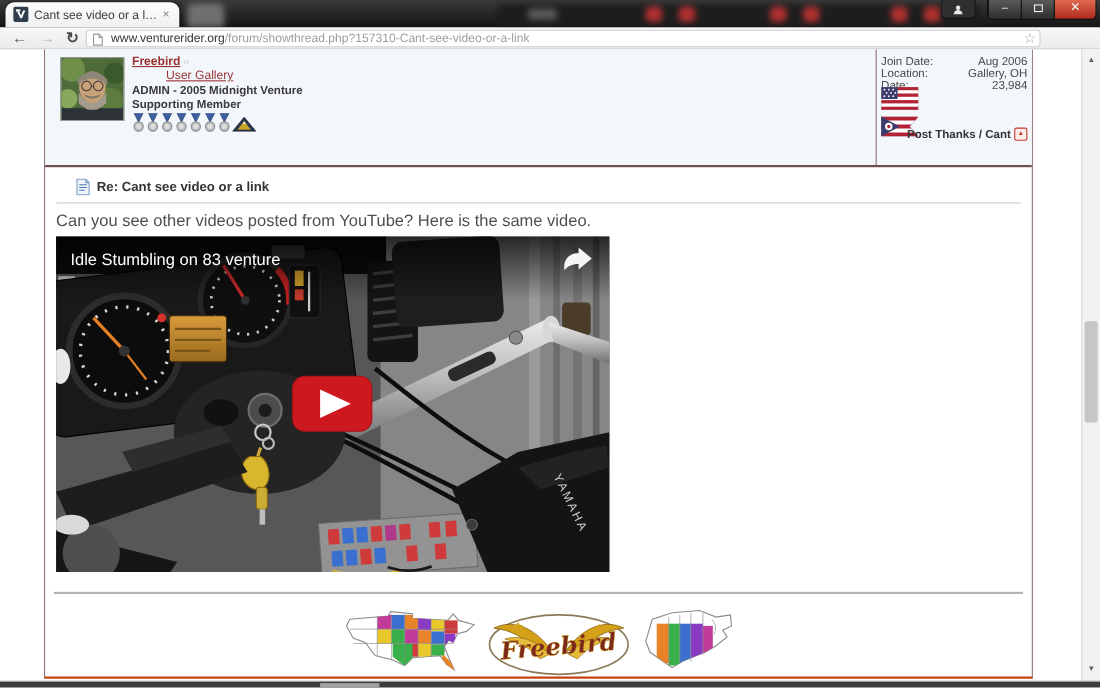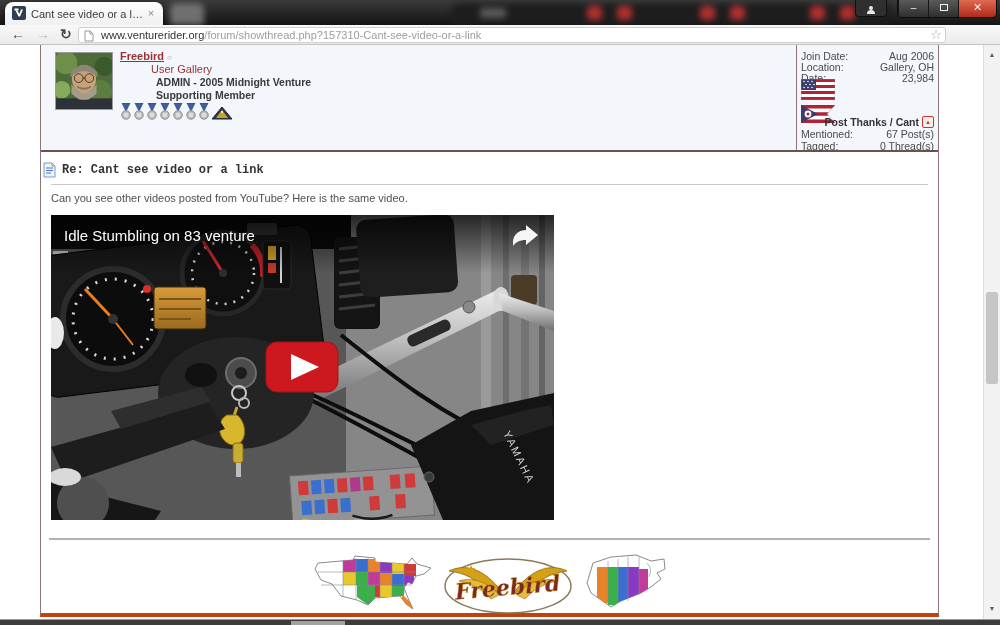--- a/index.html
+++ b/index.html
@@ -57,49 +57,49 @@
   #page { position:absolute; left:0; top:45px; width:1000px; height:580px; background:#ffffff; }
 
   
   .scrollbar { position:absolute; right:0; top:0; width:17px; height:100%; background:#f2f2f2; border-left:1px solid #dadada; }
   .scroll-btn { position:absolute; left:0; width:16px; height:16px; text-align:center; font-size:7px; color:#5f5f5f; line-height:16px; }
   .scroll-btn.up { top:2px; } .scroll-btn.down { bottom:8px; }
   .scroll-thumb { position:absolute; left:2px; top:247px; width:12px; height:92px; background:#c6c6c6; border-radius:2px; }
 
   
   #post { position:absolute; left:40px; top:0; width:899px; height:572px;
-    border-left:1px solid #8d7575; border-right:1px solid #8d7575; border-bottom:4px solid #c2410c; background:#fff; }
+    border-left:1px solid #8d7575; border-right:1px solid #8d7575; border-bottom:2px solid #c2410c; background:#fff; }
 
   .postbit { position:absolute; left:0; top:0; right:0; height:107px; background:#f3f6fb; border-bottom:2px solid #6e5050; }
   .vdivider { position:absolute; left:755px; top:0; bottom:0; width:1px; background:#8d7575; }
 
   .avatar { position:absolute; left:14px; top:7px; width:58px; height:58px; border:1px solid #9a9a9a; background:#4e6b3a; }
 
   .usercol { position:absolute; left:79px; top:5px; font-size:11px; }
   .uname { color:#993333; font-weight:bold; text-decoration:underline; cursor:pointer; }
   .odot { color:#9a9a9a; font-size:8px; margin-left:3px; }
-  .ugal { color:#993333; cursor:pointer; display:inline-block; margin-top:1px;padding-left:31px; }
-  .utitle { color:#3a3a3a; font-weight:bold; font-size:10.5px; margin-top:1px;margin-left:36px; }
+  .ugal { color:#993333; text-decoration:underline; cursor:pointer; display:inline-block; margin-top:1px;padding-left:31px; }
+  .utitle { color:#3a3a3a; font-weight:bold; font-size:10.5px; margin-top:1px; }
   .badges { margin-top:2px; display:flex; align-items:flex-end; gap:1px; }
 
   .statcol { position:absolute; left:760px; top:6px; right:4px; font-size:10.5px; color:#4a4a4a; }
   .statrow { display:flex; justify-content:space-between; line-height:10px; margin-bottom:1px; }
   .flags { position:absolute; left:760px; top:34px; }
   .thanksrow { position:absolute; right:4px; top:71px; display:flex; align-items:center; gap:3px;
     font-size:10.5px; font-weight:bold; color:#333; }
   .collapse-box { width:12px; height:12px; border:1px solid #c0392b; background:#fdecea; color:#c0392b;
     font-size:6px; text-align:center; line-height:11px; border-radius:2px; }
   .mentrows { position:absolute; left:760px; right:4px; top:84px; font-size:10.5px; color:#4a4a4a; }
   .mentrows .statrow { margin-bottom:2px; }
 
   
-  .titlerow { position:absolute; left:2px; top:117px; display:flex; align-items:center; gap:6px;font-family:Liberation Mono, monospace; }
+  .titlerow { position:absolute; left:28px; top:117px; display:flex; align-items:center; gap:6px; }
   .posttitle { font-size:12px; font-weight:bold; color:#333; }
   .title-hr { position:absolute; left:10px; right:10px; top:139px; border-top:1px solid #c9c9c9; }
-  .postbody { position:absolute; left:10px; top:147px; font-size:11px; color:#4f4f4f; }
+  .postbody { position:absolute; left:10px; top:147px; font-size:15px; color:#4f4f4f; }
 
   .video { position:absolute; left:10px; top:170px; width:503px; height:305px; background:#444; }
 
   .sig-hr { position:absolute; left:8px; right:8px; top:493px; height:2px; background:#b3b3b3; }
   .sigrow { position:absolute; left:0; right:0; top:508px; display:flex; justify-content:center; align-items:flex-start; gap:6px; }
 
   
   #taskbar { position:absolute; left:0; top:619px; width:1000px; height:6px;
     background:#3c3c3c; border-top:1px solid #9a9a9a; }
   .task-item { position:absolute; left:291px; top:1px; width:54px; height:5px; background:#a2a2a2; }
@@ -289,30 +289,20 @@
             <circle cx="7" cy="9" r="3.4" fill="#fff"></circle>
             <circle cx="7" cy="9" r="1.5" fill="#b22234"></circle>
           </svg>
         </div>
 
         <div class="thanksrow">
           <span>Post Thanks / Cant</span>
           <span class="collapse-box">▲</span>
         </div>
 
-        <div class="mentrows">
-          <div class="statrow">
-            <span>Mentioned:</span>
-            <span>67 Post(s)</span>
-          </div>
-          <div class="statrow">
-            <span>Tagged:</span>
-            <span>0 Thread(s)</span>
-          </div>
-        </div>
       </div>
 
       <div class="titlerow">
         <svg width="13" height="16" viewBox="0 0 13 16">
           <path d="M1,1 L9,1 L12,4 L12,15 L1,15 Z" fill="#eef4fb" stroke="#7a9cc4"></path>
           <path d="M9,1 L9,4 L12,4" fill="none" stroke="#7a9cc4"></path>
           <line x1="3" y1="6" x2="10" y2="6" stroke="#4a79b8"></line>
           <line x1="3" y1="8.5" x2="10" y2="8.5" stroke="#4a79b8"></line>
           <line x1="3" y1="11" x2="8" y2="11" stroke="#4a79b8"></line>
         </svg>

